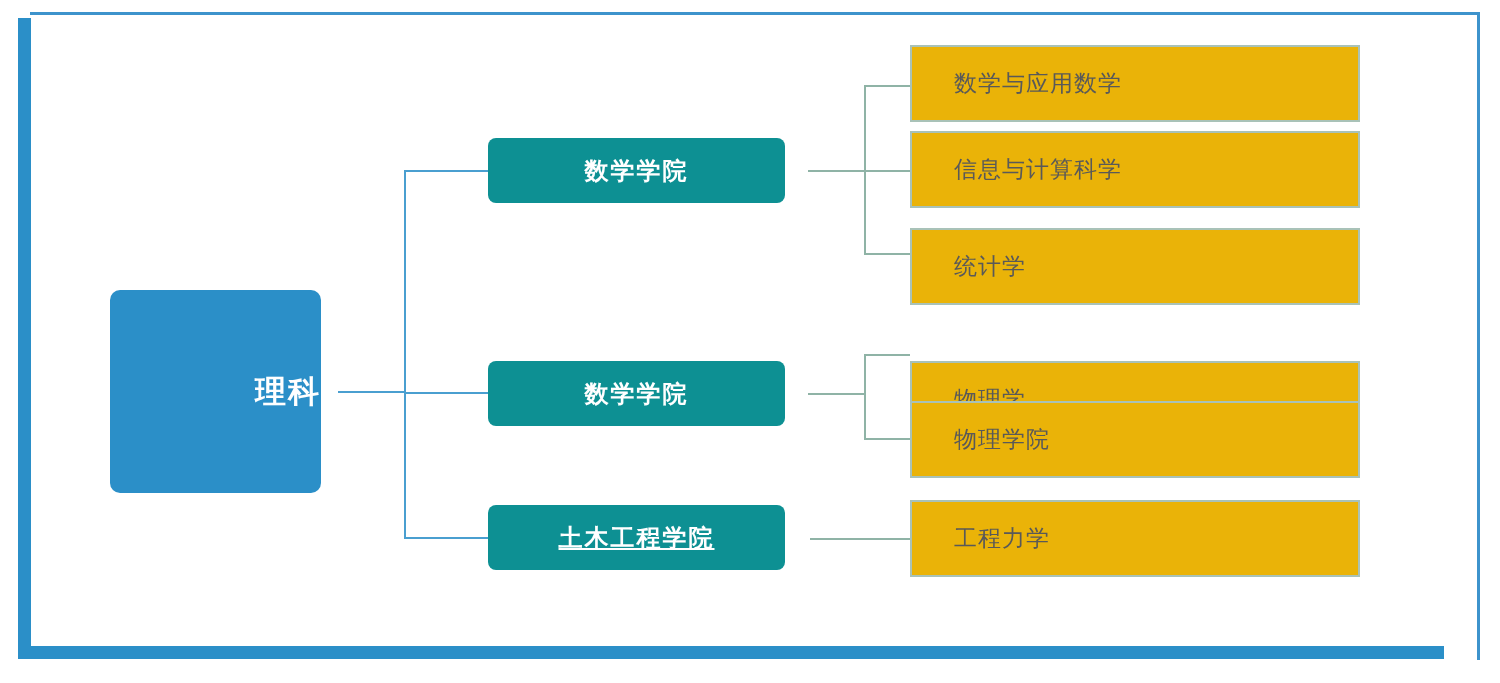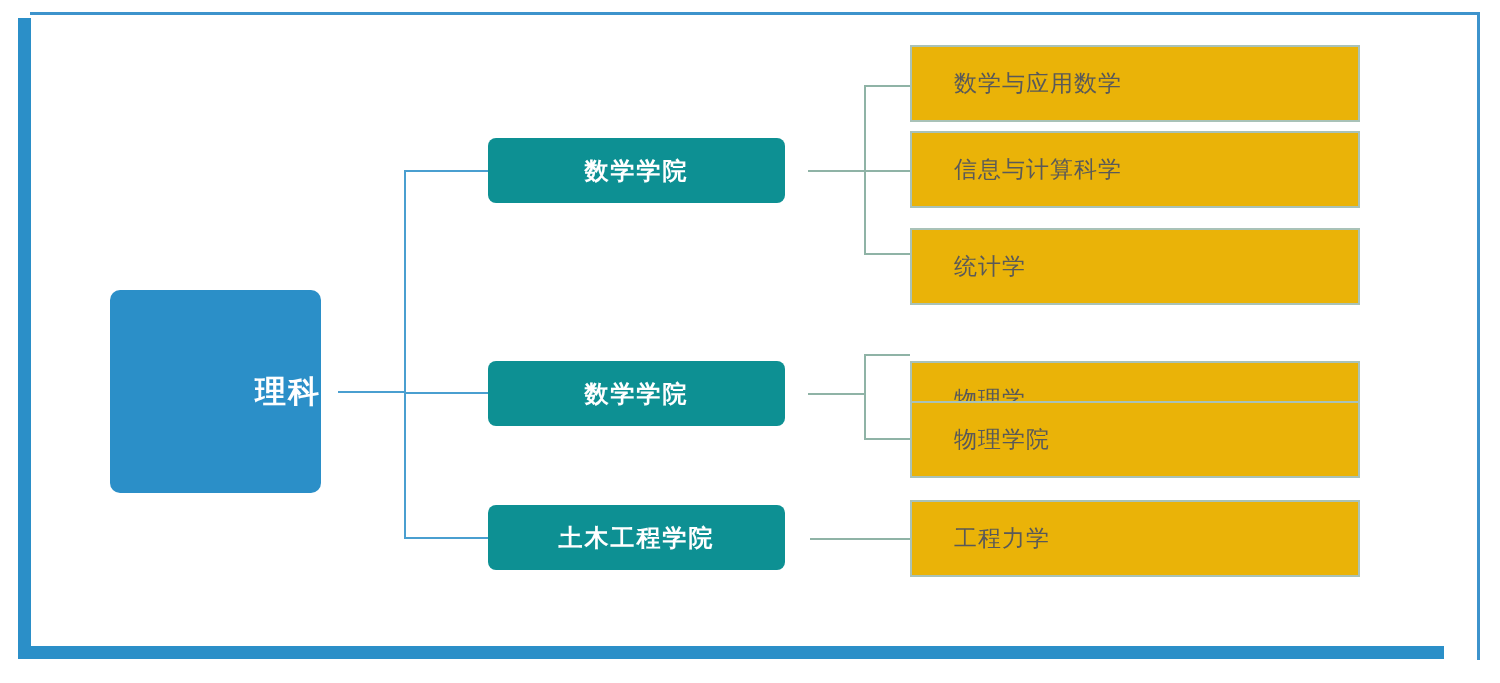--- a/index.html
+++ b/index.html
@@ -85,21 +85,21 @@
     color: #ffffff;
     display: flex;
     align-items: center;
     justify-content: center;
     font-size: 24px;
     font-weight: bold;
     letter-spacing: 2px;
   }
   .dept-math    { top: 138px; }
   .dept-physics { top: 361px; }
-  .dept-civil   { top: 505px; }
+  .dept-civil   { top: 505px; text-decoration: underline; }
 
   .node-major {
     position: absolute;
     left: 910px;
     width: 450px;
     height: 77px;
     background: #eab308;
     border: 2px solid #a9c2b8;
     box-sizing: border-box;
     display: flex;

